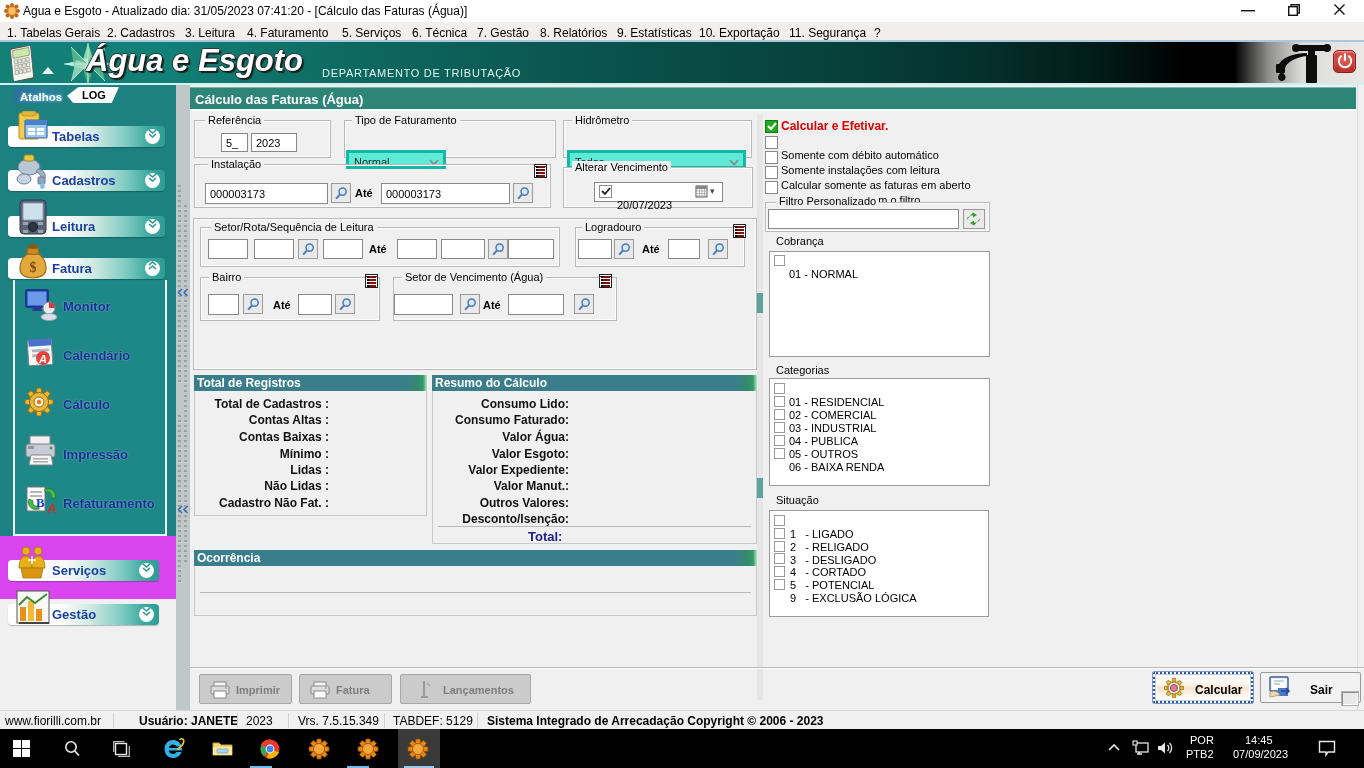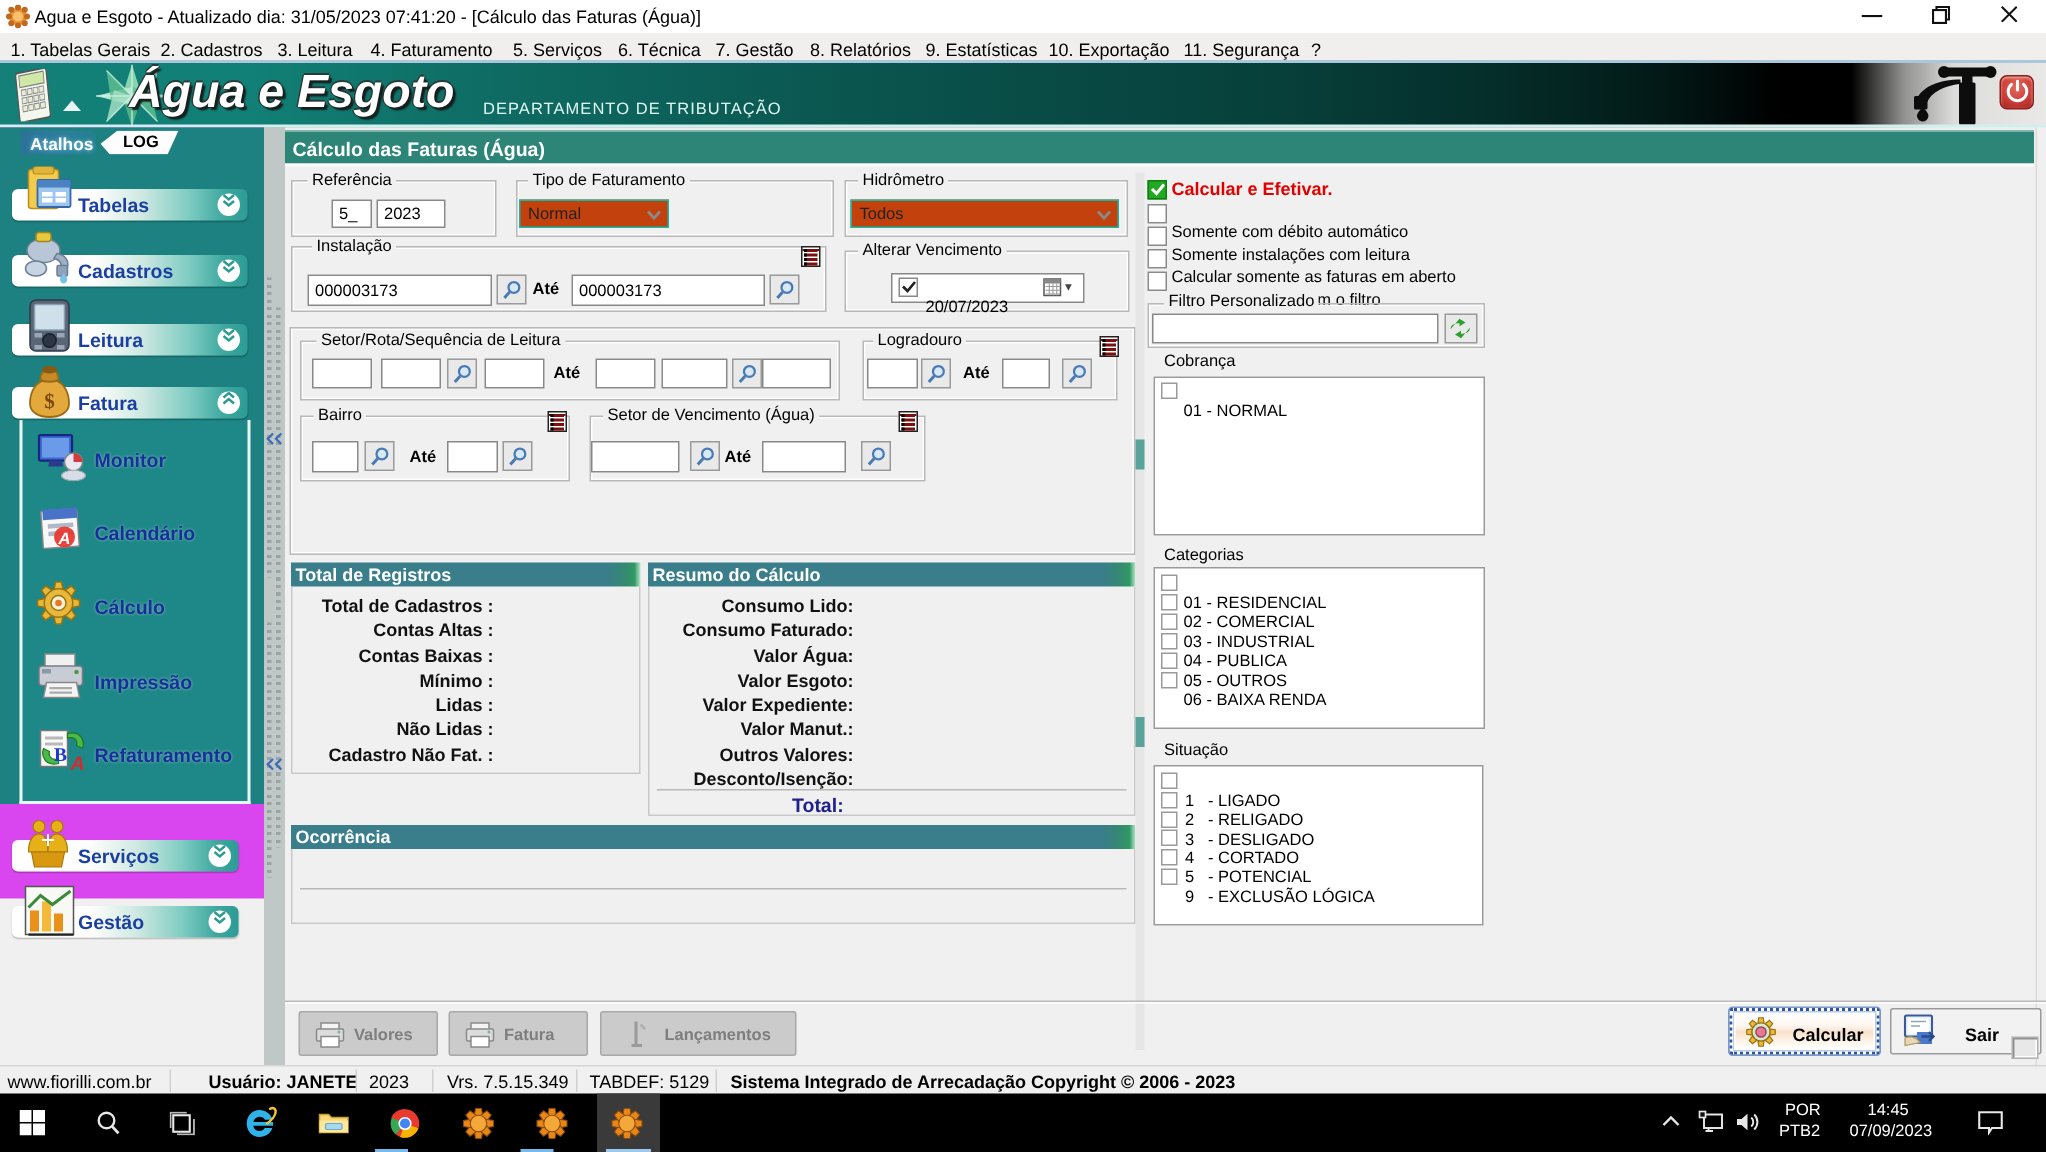--- a/index.html
+++ b/index.html
@@ -40,21 +40,21 @@
 #splitter { left:176px; top:85px; width:14px; height:625px; background:#bfc7c7; }
 
 
 #content { left:190px; top:85px; width:1174px; height:625px; background:#f0f0f0; }
 #ctitle { left:0px; top:2px; width:1166px; height:22px; background:#2d8577; border-top:1px solid #79b5ab; }
 #ctitle span { position:absolute; left:5px; top:4px; color:#fff; font-weight:bold; font-size:13px; }
 
 .gbox { position:absolute; border:1px solid #b9b9b9; box-shadow:inset 0 0 0 1px #fdfdfd; }
 .glabel { position:absolute; top:-7px; background:#f0f0f0; padding:0 3px; font-size:11px; }
 .tinput { position:absolute; background:#fff; border:1px solid #888888; font-size:11px; padding:2px 4px; color:#000; }
-.combo { position:absolute; background:#c2410c; border:1px solid #14b8a6; color:#222; }
+.combo { position:absolute; background:#5eead4; border:3px solid #14b8a6; color:#222;margin-top:17px; }
 .combo .cv { position:absolute; left:5px; top:3px; font-size:11px; }
 .lupa { position:absolute; width:20px; height:20px; background:#e9e9e9; border:1px solid #9a9a9a; }
 .ate { position:absolute; font-weight:bold; font-size:11px; }
 .listicon { position:absolute; width:13px; height:14px; border:1px solid #222; background:#fff; background-image:linear-gradient(#fff 1px,#7a1010 1px,#7a1010 2.5px,#fff 2.5px), none; }
 .listicon i { position:absolute; left:1px; top:1px; width:9px; height:1.6px; background:#7a1010; box-shadow:0 3px 0 #7a1010, 0 6px 0 #7a1010, 0 9px 0 #7a1010; }
 .listicon b { position:absolute; left:1px; top:1px; width:2px; height:1.6px; background:#000; box-shadow:0 3px 0 #000, 0 6px 0 #000, 0 9px 0 #000; }
 .cb { position:absolute; width:13px; height:13px; background:#fff; border:1px solid #8a8a8a; }
 .cbs { position:absolute; width:11px; height:11px; background:#fff; border:1px solid #9a9a9a; }
 .rowlbl { position:absolute; font-size:11px; white-space:nowrap;margin-top:13px; }
 
@@ -617,21 +617,21 @@
     <div class="cbs" style="left:584px;top:468px"></div>
       <div class="rowlbl" style="left:600px;top:468px">4&nbsp;&nbsp;&nbsp;- CORTADO</div>
     <div class="cbs" style="left:584px;top:481px"></div>
       <div class="rowlbl" style="left:600px;top:481px">5&nbsp;&nbsp;&nbsp;- POTENCIAL</div>
     <div class="cbs" style="left:584px;top:494px"></div>
       <div class="rowlbl" style="left:600px;top:494px">9&nbsp;&nbsp;&nbsp;- EXCLUSÃO LÓGICA</div>
 
     <div class="abs" style="left:0;top:583px;width:1174px;height:1px;background:#ffffff"></div>
     <div class="abs" style="left:0;top:582px;width:1174px;height:1px;background:#b8b8b8"></div>
     <div class="graybtn" style="left:9px;width:93px">
-        <span>Valores</span>
+        <span>Imprimir</span>
       <svg style="position:absolute;left:10px;top:6px" width="20" height="18" viewBox="0 0 20 18">
         <rect x="4" y="1" width="12" height="5" fill="#f4f4f4" stroke="#8a8a8a"></rect>
         <rect x="1" y="5" width="18" height="8" rx="1" fill="#dcdcdc" stroke="#8a8a8a"></rect>
         <rect x="4" y="10" width="12" height="7" fill="#fff" stroke="#8a8a8a"></rect>
         <circle cx="16" cy="7" r="1" fill="#8aa"></circle>
       </svg>
     </div>
     <div class="graybtn" style="left:109px;width:93px">
         <span>Fatura</span>
       <svg style="position:absolute;left:10px;top:6px" width="20" height="18" viewBox="0 0 20 18">

